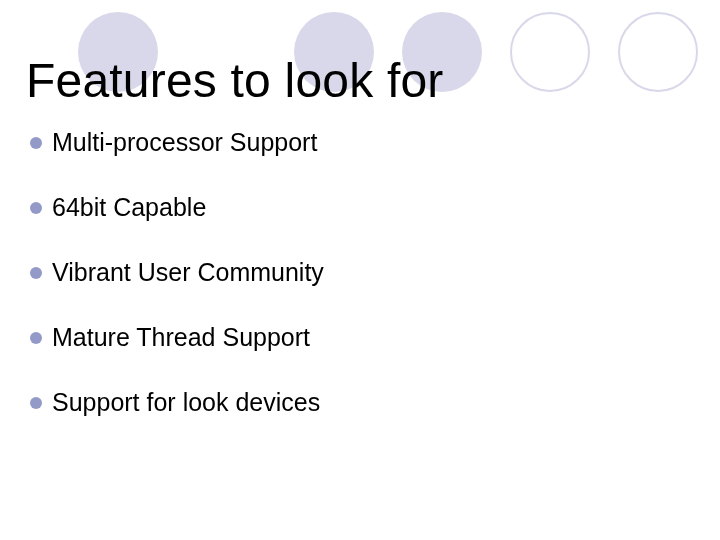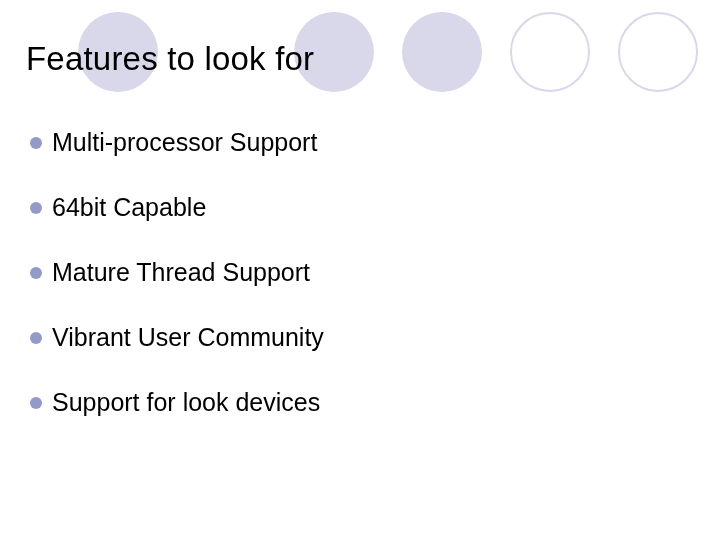--- a/index.html
+++ b/index.html
@@ -30,23 +30,23 @@
   }
   .filled {
     background: #d8d8ea;
   }
   .outlined {
     background: transparent;
     border: 2px solid #d8d8ea;
   }
   .title {
     position: absolute;
-    top: 40px;
+    top: 53px;
     left: 26px;
-    font-size: 33px;
+    font-size: 48px;
     letter-spacing: 0.2px;
   }
   .list {
     position: absolute;
     top: 128px;
     left: 30px;
   }
   .item {
     display: flex;
     align-items: center;
@@ -79,23 +79,23 @@
   <div class="item">
     <span class="bullet"></span>
     <span>Multi-processor Support</span>
   </div>
   <div class="item">
     <span class="bullet"></span>
     <span>64bit Capable</span>
   </div>
   <div class="item">
     <span class="bullet"></span>
-    <span>Mature Thread Support</span>
+    <span>Vibrant User Community</span>
   </div>
   <div class="item">
     <span class="bullet"></span>
-    <span>Vibrant User Community</span>
+    <span>Mature Thread Support</span>
   </div>
   <div class="item">
     <span class="bullet"></span>
     <span>Support for look devices</span>
   </div>
 </div>
 
 </body></html>

